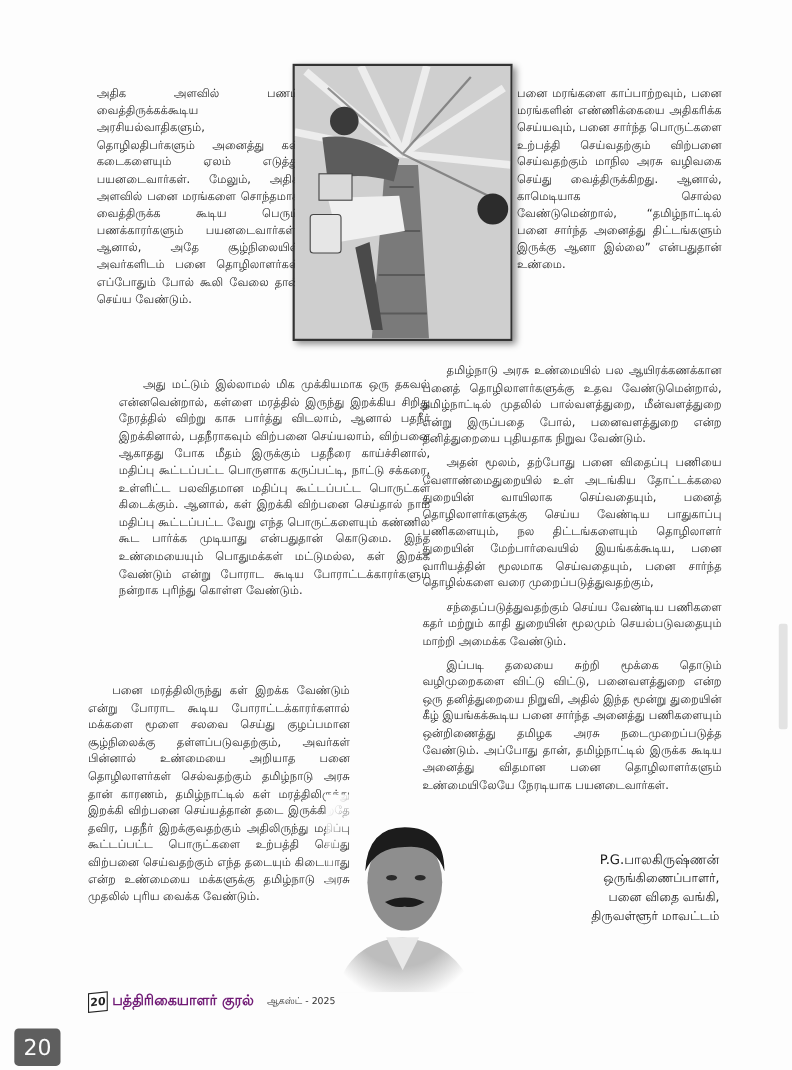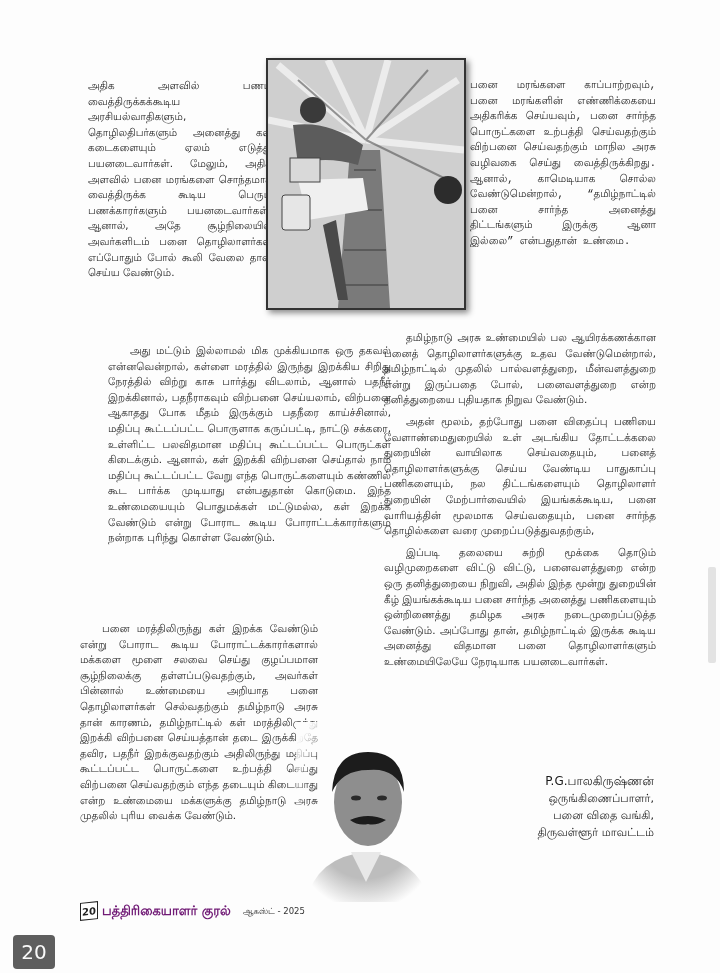--- a/index.html
+++ b/index.html
@@ -7,21 +7,21 @@
     width: 720px; height: 973px; background: #fdfdfd; position: relative; overflow: hidden;
     font-family: "DejaVu Sans", "Liberation Sans", sans-serif; color: #1a1a1a;
   }
   .page { position: absolute; left: 0; top: 0; width: 720px; height: 973px; }
   .col { position: absolute; font-size: 10.4px; line-height: 15.6px; color: #1e1e1e; }
   .col p { margin: 0 0 6px 0; text-align: justify; }
   .col p.indent { text-indent: 22px; }
   .col-left-top { left: 88px; top: 78px; width: 184px; }
   .col-left-bottom { left: 80px; top: 343px; width: 283px; margin-left: 28px; }
   .col-left-lower { left: 80px; top: 621px; width: 238px; }
-  .col-right-top { left: 470px; top: 78px; width: 186px; font-family: Liberation Mono, monospace; }
+  .col-right-top { left: 470px; top: 78px; width: 186px; }
   .col-right-bottom { left: 384px; top: 330px; width: 272px; }
   .photo-tapper {
     position: absolute; left: 266px; top: 58px; width: 196px; height: 248px;
     border: 2px solid #333; box-shadow: 3px 3px 6px rgba(0,0,0,0.45);
     background: linear-gradient(160deg, #e8e8e8 0%, #9a9a9a 30%, #d0d0d0 45%, #6f6f6f 65%, #bdbdbd 100%);
     overflow: hidden;
   }
   .photo-tapper svg { width: 100%; height: 100%; display: block; }
   .photo-author {
     position: absolute; left: 296px; top: 722px; width: 140px; height: 180px; overflow: hidden;
@@ -88,20 +88,21 @@
     <p class="indent">அது மட்டும் இல்லாமல் மிக முக்கியமாக ஒரு தகவல் என்னவென்றால், கள்ளை மரத்தில் இருந்து இறக்கிய சிறிது நேரத்தில் விற்று காசு பார்த்து விடலாம், ஆனால் பதநீர் இறக்கினால், பதநீராகவும் விற்பனை செய்யலாம், விற்பனை ஆகாதது போக மீதம் இருக்கும் பதநீரை காய்ச்சினால், மதிப்பு கூட்டப்பட்ட பொருளாக கருப்பட்டி, நாட்டு சக்கரை, உள்ளிட்ட பலவிதமான மதிப்பு கூட்டப்பட்ட பொருட்கள் கிடைக்கும். ஆனால், கள் இறக்கி விற்பனை செய்தால் நாம் மதிப்பு கூட்டப்பட்ட வேறு எந்த பொருட்களையும் கண்ணில் கூட பார்க்க முடியாது என்பதுதான் கொடுமை. இந்த உண்மையையும் பொதுமக்கள் மட்டுமல்ல, கள் இறக்க வேண்டும் என்று போராட கூடிய போராட்டக்காரர்களும் நன்றாக புரிந்து கொள்ள வேண்டும்.</p>
   </div>
 
   <div class="col col-left-lower">
     <p class="indent">பனை மரத்திலிருந்து கள் இறக்க வேண்டும் என்று போராட கூடிய போராட்டக்காரர்களால் மக்களை மூளை சலவை செய்து குழப்பமான சூழ்நிலைக்கு தள்ளப்படுவதற்கும், அவர்கள் பின்னால் உண்மையை அறியாத பனை தொழிலாளர்கள் செல்வதற்கும் தமிழ்நாடு அரசு தான் காரணம், தமிழ்நாட்டில் கள் மரத்திலிருந்து இறக்கி விற்பனை செய்யத்தான் தடை இருக்கிறதே தவிர, பதநீர் இறக்குவதற்கும் அதிலிருந்து மதிப்பு கூட்டப்பட்ட பொருட்களை உற்பத்தி செய்து விற்பனை செய்வதற்கும் எந்த தடையும் கிடையாது என்ற உண்மையை மக்களுக்கு தமிழ்நாடு அரசு முதலில் புரிய வைக்க வேண்டும்.</p>
   </div>
 
   <div class="col col-right-bottom">
     <p class="indent">தமிழ்நாடு அரசு உண்மையில் பல ஆயிரக்கணக்கான பனைத் தொழிலாளர்களுக்கு உதவ வேண்டுமென்றால், தமிழ்நாட்டில் முதலில் பால்வளத்துறை, மீன்வளத்துறை என்று இருப்பதை போல், பனைவளத்துறை என்ற தனித்துறையை புதியதாக நிறுவ வேண்டும்.</p>
     <p class="indent">அதன் மூலம், தற்போது பனை விதைப்பு பணியை வேளாண்மைதுறையில் உள் அடங்கிய தோட்டக்கலை துறையின் வாயிலாக செய்வதையும், பனைத் தொழிலாளர்களுக்கு செய்ய வேண்டிய பாதுகாப்பு பணிகளையும், நல திட்டங்களையும் தொழிலாளர் துறையின் மேற்பார்வையில் இயங்கக்கூடிய, பனை வாரியத்தின் மூலமாக செய்வதையும், பனை சார்ந்த தொழில்களை வரை முறைப்படுத்துவதற்கும்,</p>
+    <p class="indent">சந்தைப்படுத்துவதற்கும் செய்ய வேண்டிய பணிகளை கதர் மற்றும் காதி துறையின் மூலமும் செயல்படுவதையும் மாற்றி அமைக்க வேண்டும்.</p>
     <p class="indent">இப்படி தலையை சுற்றி மூக்கை தொடும் வழிமுறைகளை விட்டு விட்டு, பனைவளத்துறை என்ற ஒரு தனித்துறையை நிறுவி, அதில் இந்த மூன்று துறையின் கீழ் இயங்கக்கூடிய பனை சார்ந்த அனைத்து பணிகளையும் ஒன்றிணைத்து தமிழக அரசு நடைமுறைப்படுத்த வேண்டும். அப்போது தான், தமிழ்நாட்டில் இருக்க கூடிய அனைத்து விதமான பனை தொழிலாளர்களும் உண்மையிலேயே நேரடியாக பயனடைவார்கள்.</p>
   </div>
 
   <div class="photo-author">
     <svg viewBox="0 0 140 180">
       <defs>
         <radialGradient id="fade" cx="50%" cy="45%" r="60%">
           <stop offset="70%" stop-color="#fdfdfd" stop-opacity="0"></stop>
           <stop offset="100%" stop-color="#fdfdfd" stop-opacity="1"></stop>
         </radialGradient>

